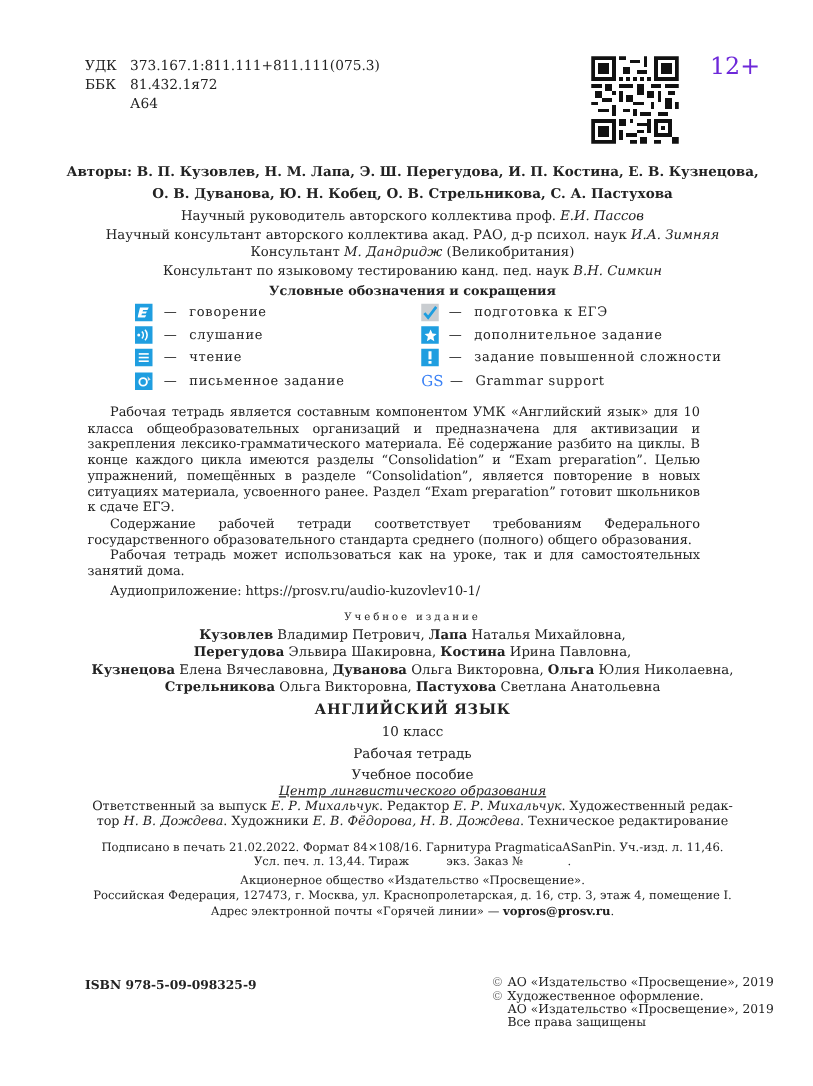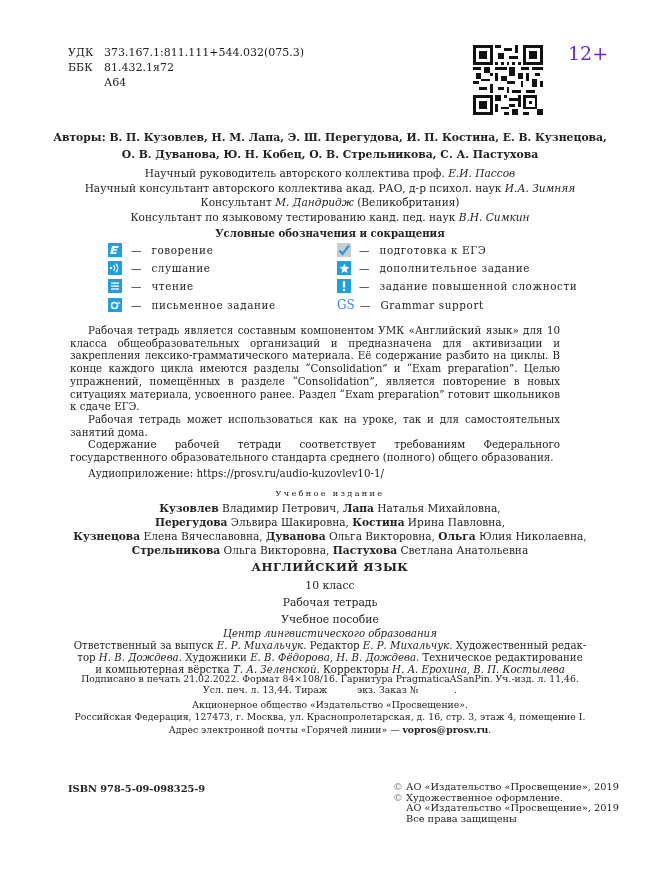--- a/index.html
+++ b/index.html
@@ -42,40 +42,40 @@
   .audio { left: 88px; top: 467px; font-size: 10.3px; }
 
   .edition-type { top: 488px; font-size: 8.2px; letter-spacing: 2.3px; }
   .fullnames { top: 501px; font-size: 10.6px; line-height: 14px; }
   .fullnames b { font-weight: bold; }
 
   .title { top: 560px; font-size: 11.6px; font-weight: bold; letter-spacing: 0.5px; }
   .grade { top: 579px; font-size: 10.8px; }
   .workbook { top: 596px; font-size: 10.8px; }
   .manual { top: 613px; font-size: 10.8px; }
-  .center-name { top: 628px; font-size: 10.2px; font-style: italic; }
+  .center-name { top: 628px; font-size: 10.2px; font-style: italic; text-decoration: underline; }
   .staff { top: 640px; font-size: 10.2px; line-height: 12.2px; }
   .staff i { font-style: italic; }
   .print { top: 673px; font-size: 9.3px; line-height: 11.3px; }
   .publisher { top: 699px; font-size: 9.3px; line-height: 11.5px; }
   .email { top: 724px; font-size: 9.3px; }
   .email b { font-weight: bold; margin-top: 24px; }
 
   .isbn { left: 68px; top: 783px; font-size: 9.8px; font-weight: bold; }
   .copyright { left: 393px; top: 782px; font-size: 9.8px; line-height: 10.5px; }
   .copyright .row { display: flex; }
   .copyright .sym { width: 13px; color: #777; }
 </style>
 </head>
 <body>
 
 <div class="abs udk">
   <div class="row">
       <span class="lbl">УДК</span>
-      <span>373.167.1:811.111+544.032(075.3)</span>
+      <span>373.167.1:811.111+811.111(075.3)</span>
     </div>
   <div class="row">
       <span class="lbl">ББК</span>
       <span>81.432.1я72</span>
     </div>
   <div class="row">
       <span class="lbl"></span>
       <span>А64</span>
     </div>
 </div>
@@ -235,43 +235,42 @@
     <div class="item">
       <span class="gs">GS</span>
       <span class="dash" style="margin-left:3px">—</span>
       <span class="lab">Grammar support</span>
     </div>
   </div>
 </div>
 
 <div class="abs paras">
   <p>Рабочая тетрадь является составным компонентом УМК «Английский язык» для 10 класса общеобразовательных организаций и предназначена для активизации и закрепления лексико-грамматического материала. Её содержание разбито на циклы. В конце каждого цикла имеются разделы “Consolidation” и “Exam preparation”. Целью упражнений, помещённых в разделе “Consolidation”, является повторение в новых ситуациях материала, усвоенного ранее. Раздел “Exam preparation” готовит школьников к сдаче ЕГЭ.</p>
+  <p>Содержание рабочей тетради соответствует требованиям Федерального государственного образовательного стандарта среднего (полного) общего образования.</p>
   <p>Рабочая тетрадь может использоваться как на уроке, так и для самостоятельных занятий дома.</p>
-  <p>Содержание рабочей тетради соответствует требованиям Федерального государственного образовательного стандарта среднего (полного) общего образования.</p>
 </div>
 <div class="abs audio">Аудиоприложение: https://prosv.ru/audio-kuzovlev10-1/</div>
 
 <div class="abs center-block edition-type">Учебное издание</div>
 <div class="abs center-block fullnames">
   <div><b>Кузовлев</b><span> Владимир Петрович, </span><b>Лапа</b><span> Наталья Михайловна,</span></div>
   <div><b>Перегудова</b><span> Эльвира Шакировна, </span><b>Костина</b><span> Ирина Павловна,</span></div>
   <div><b>Кузнецова</b><span> Елена Вячеславовна, </span><b>Дуванова</b><span> Ольга Викторовна, </span><b>Ольга</b><span> Юлия Николаевна,</span></div>
   <div><b>Стрельникова</b><span> Ольга Викторовна, </span><b>Пастухова</b><span> Светлана Анатольевна</span></div>
 </div>
 
 <div class="abs center-block title">АНГЛИЙСКИЙ ЯЗЫК</div>
 <div class="abs center-block grade">10 класс</div>
 <div class="abs center-block workbook">Рабочая тетрадь</div>
 <div class="abs center-block manual">Учебное пособие</div>
 <div class="abs center-block center-name">Центр лингвистического образования</div>
 
 <div class="abs center-block staff">
   <div><span>Ответственный за выпуск </span><i>Е. Р. Михальчук</i><span>. Редактор </span><i>Е. Р. Михальчук</i><span>. Художественный редак-</span></div>
   <div><span>тор </span><i>Н. В. Дождева</i><span>. Художники </span><i>Е. В. Фёдорова, Н. В. Дождева</i><span>. Техническое редактирование</span></div>
-  <div><span>и компьютерная вёрстка </span><i>Т. А. Зеленской</i><span>. Корректоры </span><i>Н. А. Ерохина, В. П. Костылева</i></div>
 </div>
 
 <div class="abs center-block print">
   <div>Подписано в печать 21.02.2022. Формат 84×108/16. Гарнитура PragmaticaASanPin. Уч.-изд. л. 11,46.</div>
   <div style="white-space: pre;">Усл. печ. л. 13,44. Тираж          экз. Заказ №            .</div>
 </div>
 
 <div class="abs center-block publisher">
   <div>Акционерное общество «Издательство «Просвещение».</div>
   <div>Российская Федерация, 127473, г. Москва, ул. Краснопролетарская, д. 16, стр. 3, этаж 4, помещение I.</div>

